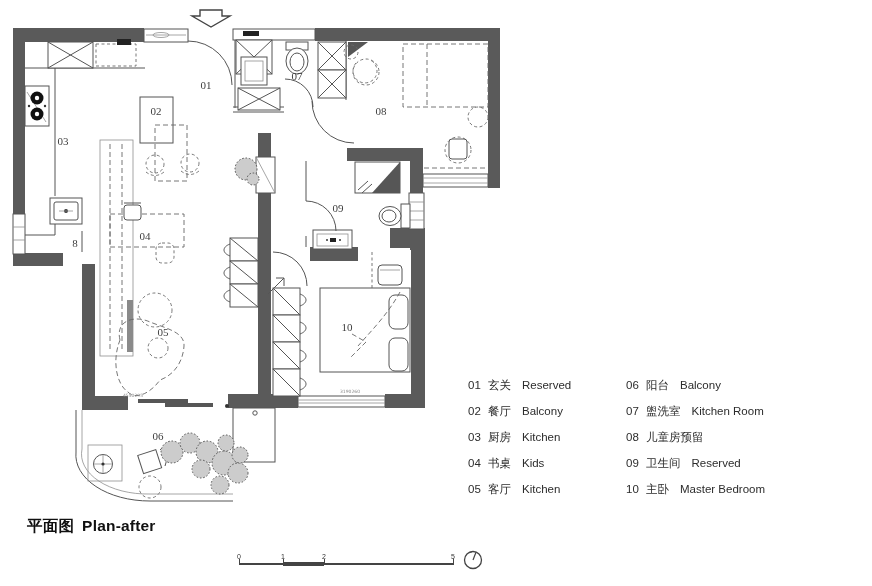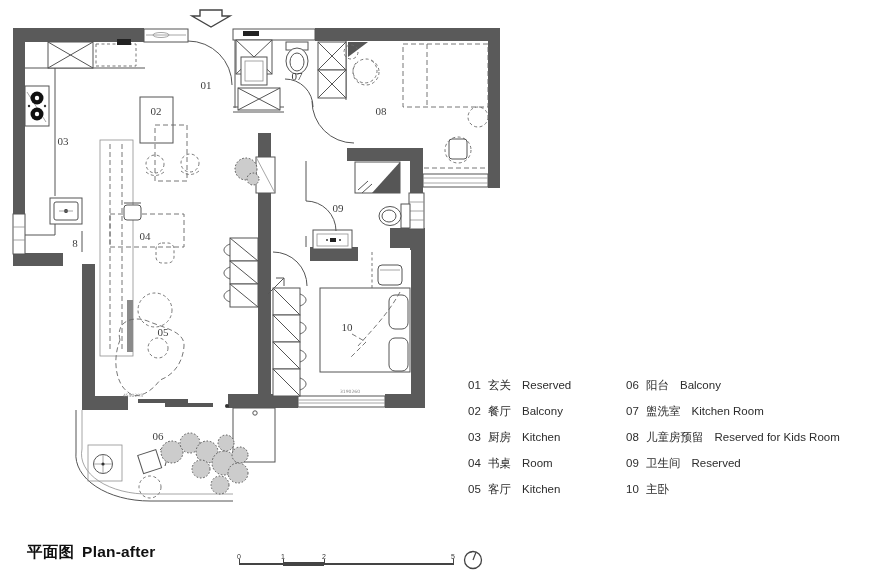--- a/index.html
+++ b/index.html
@@ -19,21 +19,21 @@
 
   
   .legend{position:absolute;left:468px;top:372px;display:flex;font-size:11.5px;color:#2c2c2c;}
   .legend-col{display:flex;flex-direction:column;}
   .legend-col.c1{width:158px;}
   .legend-row{display:flex;align-items:baseline;height:26px;line-height:26px;white-space:nowrap;}
   .legend-num{width:20px;flex:none;}
   .legend-cn{margin-right:11px;font-family:Liberation Serif, serif;}
 
   
-  .title{position:absolute;left:27px;top:542px;font-weight:bold;font-size:15.5px;color:#101010;
+  .title{position:absolute;left:27px;top:516px;font-weight:bold;font-size:15.5px;color:#101010;
          letter-spacing:.2px;}
   .title .en{margin-left:8px;}
   .scalebar{position:absolute;left:237px;top:553px;width:222px;height:17px;}
   .scalebar .lbl{position:absolute;top:0;font-size:7px;color:#333;transform:translateX(-50%);}
   .scalebar .line{position:absolute;top:10px;left:2px;width:215px;height:1.5px;background:#444;}
   .scalebar .thick{position:absolute;top:8.5px;left:46px;width:41px;height:4px;background:#444;}
   .scalebar .tick{position:absolute;top:6px;width:1px;height:5px;background:#444;}
   .compass{position:absolute;left:462px;top:549px;}
 </style>
 </head>
@@ -322,21 +322,21 @@
         <span class="legend-en">Balcony</span>
       </div>
       <div class="legend-row">
         <span class="legend-num">03</span>
         <span class="legend-cn">厨房</span>
         <span class="legend-en">Kitchen</span>
       </div>
       <div class="legend-row">
         <span class="legend-num">04</span>
         <span class="legend-cn">书桌</span>
-        <span class="legend-en">Room</span>
+        <span class="legend-en">Kids</span>
       </div>
       <div class="legend-row">
         <span class="legend-num">05</span>
         <span class="legend-cn">客厅</span>
         <span class="legend-en">Kitchen</span>
       </div>
     </div>
     <div class="legend-col">
       <div class="legend-row">
         <span class="legend-num">06</span>
@@ -344,30 +344,30 @@
         <span class="legend-en">Balcony</span>
       </div>
       <div class="legend-row">
         <span class="legend-num">07</span>
         <span class="legend-cn">盥洗室</span>
         <span class="legend-en">Kitchen Room</span>
       </div>
       <div class="legend-row">
         <span class="legend-num">08</span>
         <span class="legend-cn">儿童房预留</span>
-        <span class="legend-en">Reserved for Kids Room</span>
       </div>
       <div class="legend-row">
         <span class="legend-num">09</span>
         <span class="legend-cn">卫生间</span>
         <span class="legend-en">Reserved</span>
       </div>
       <div class="legend-row">
         <span class="legend-num">10</span>
         <span class="legend-cn">主卧</span>
+        <span class="legend-en">Master Bedroom</span>
       </div>
     </div>
   </div>
 
   <div class="title">
     <span class="cn">平面图</span><span class="en">Plan-after</span>
   </div>
 
   <div class="scalebar">
     <span class="lbl" style="left:2px">0</span>

